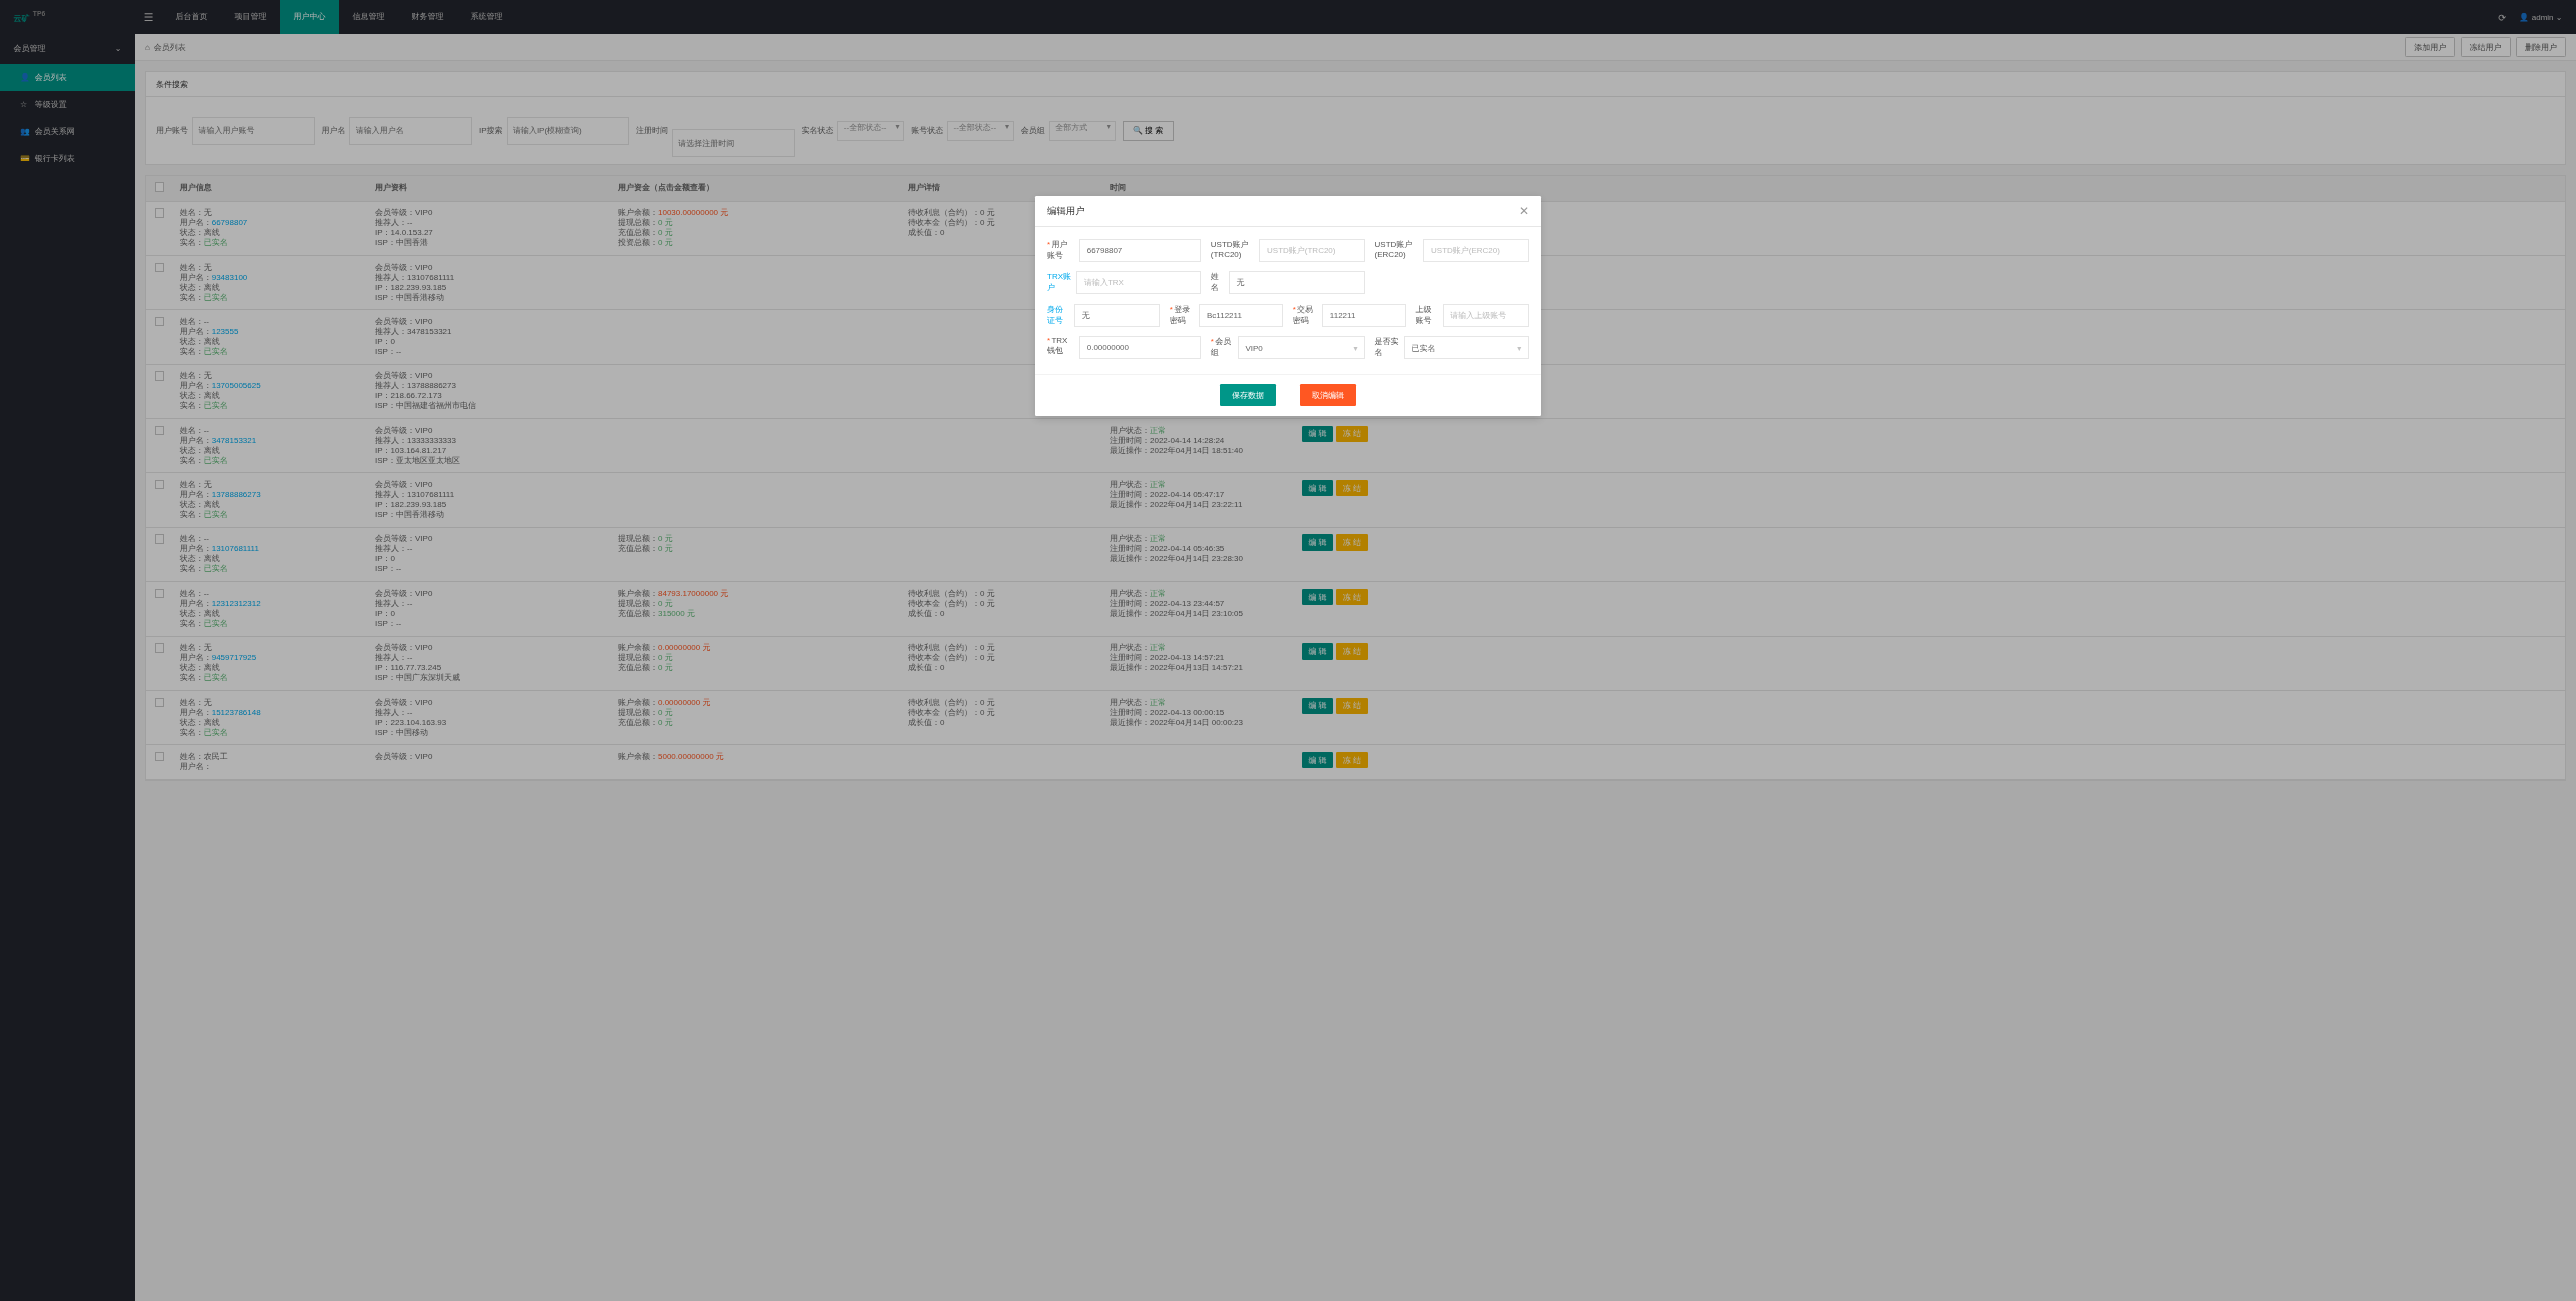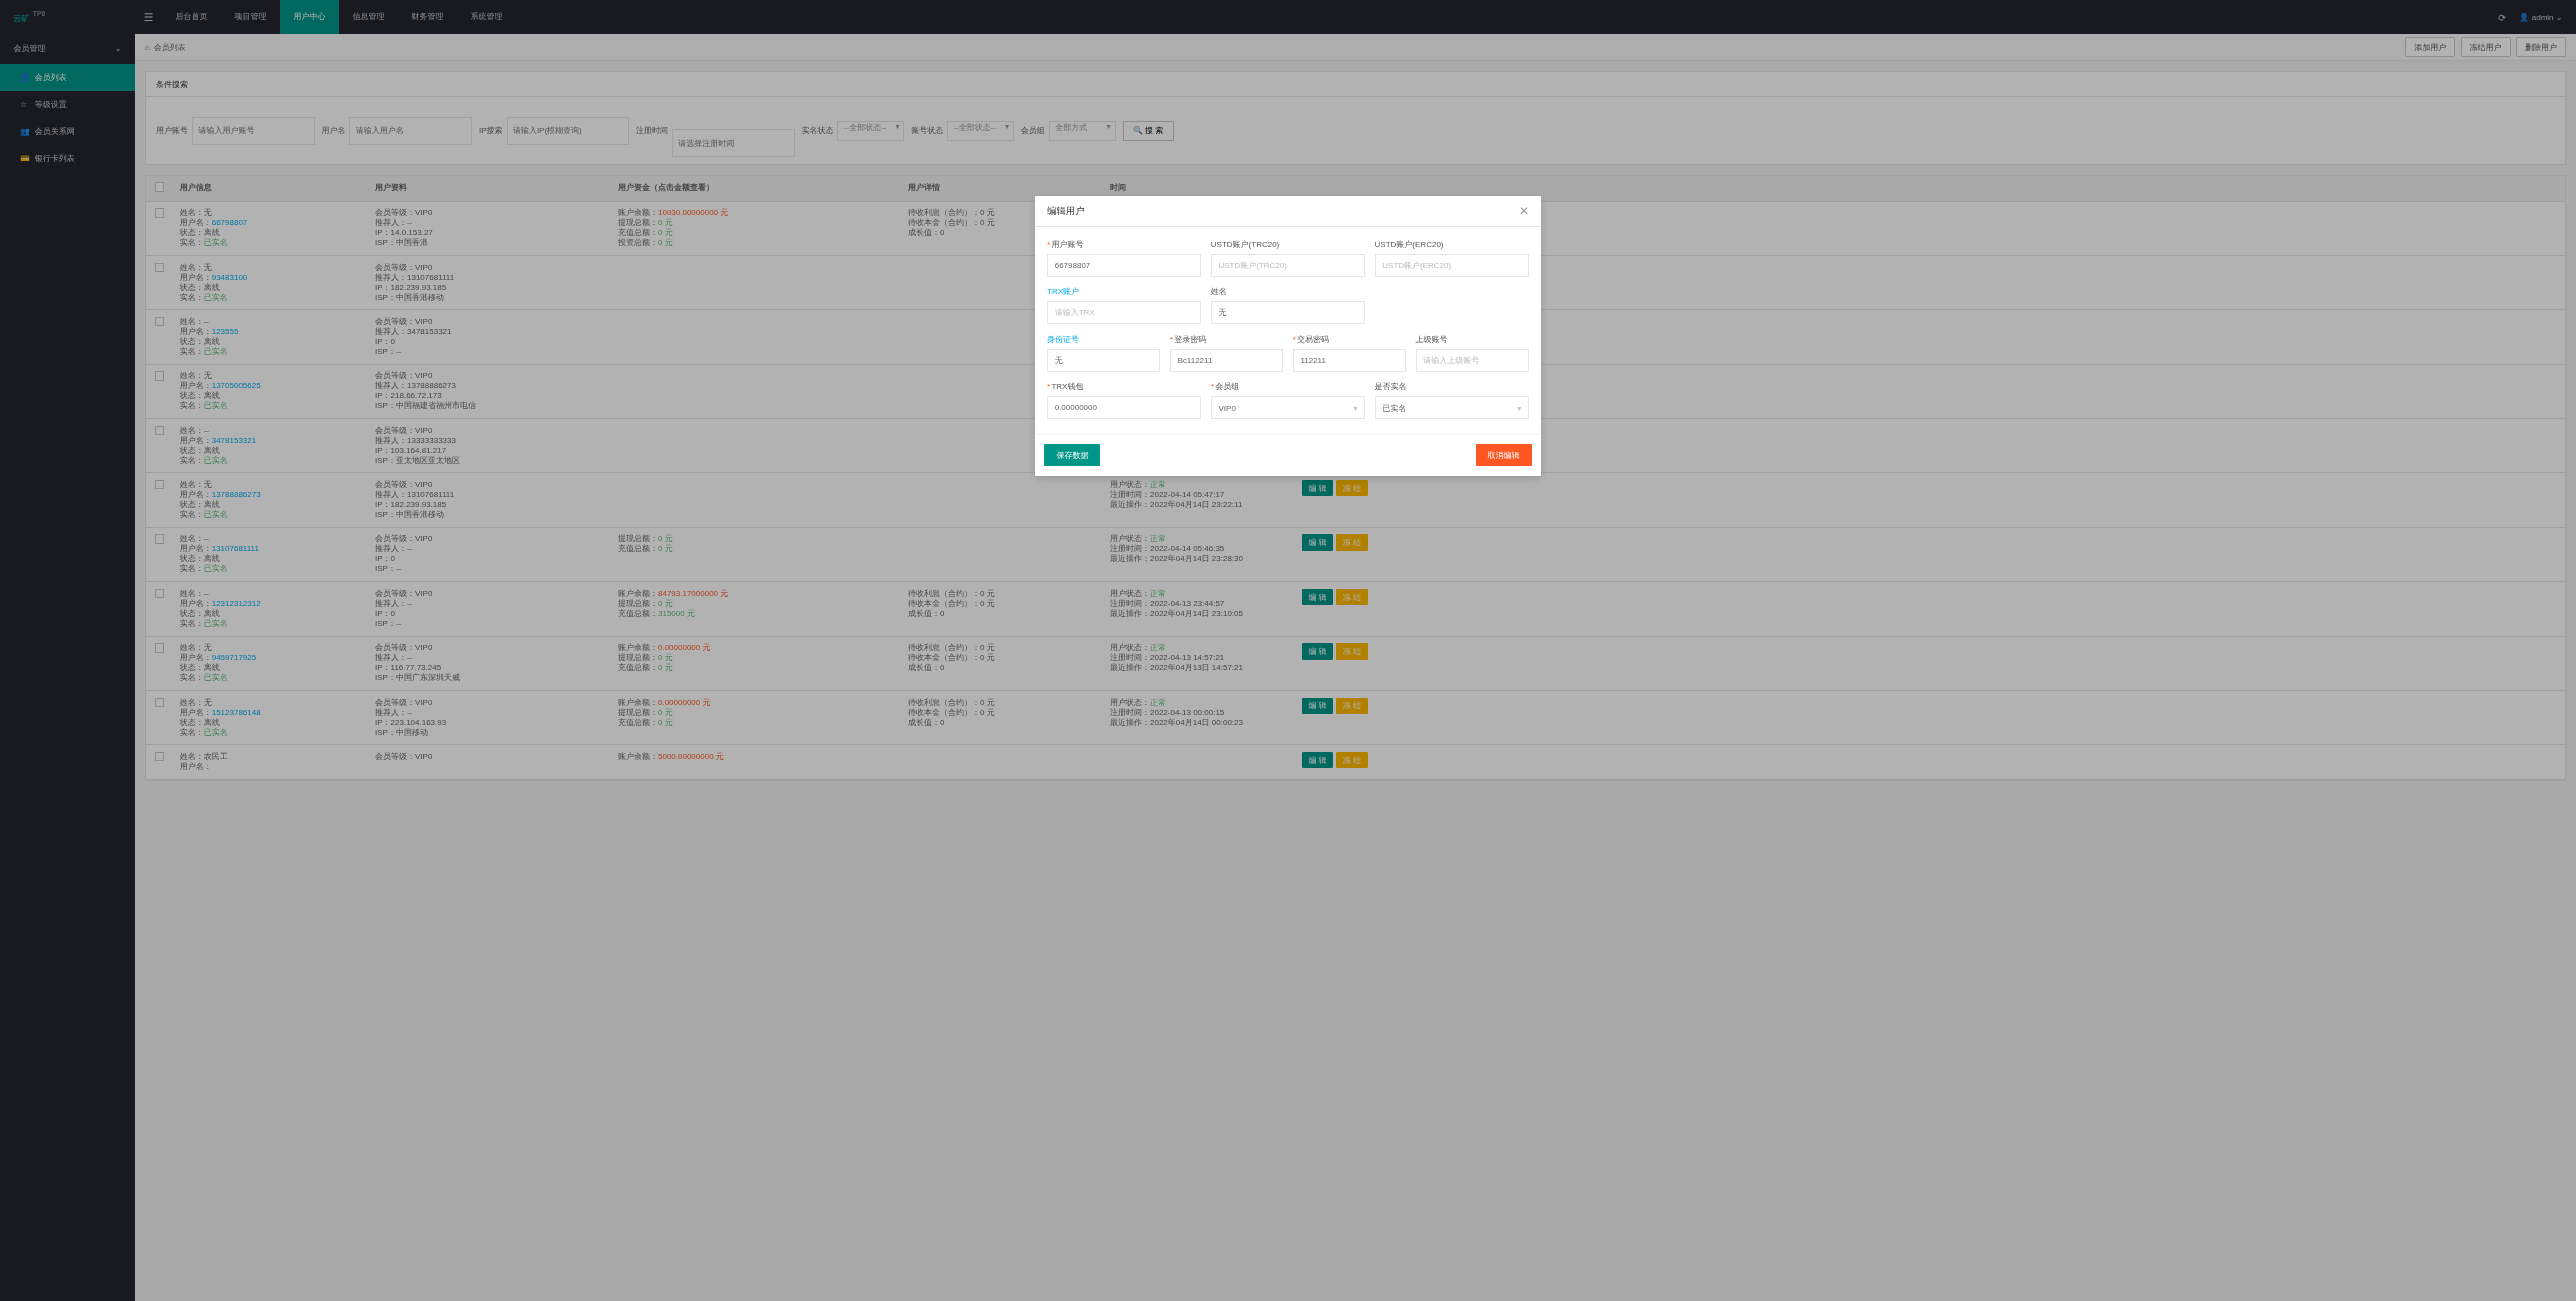--- a/index.html
+++ b/index.html
@@ -57,28 +57,28 @@
 .act-edit{background:#009688}
 .act-freeze{background:#ffb800}
 
 .overlay{position:fixed;inset:0;background:rgba(0,0,0,0.3);display:flex;align-items:flex-start;justify-content:center;padding-top:196px}
 .modal{width:506px;background:#fff;border-radius:1.3px;box-shadow:0 2.7px 8px rgba(0,0,0,0.15)}
 .modal-head{padding:8px 12px;border-bottom:0.7px solid #e6e6e6;display:flex;justify-content:space-between;align-items:center}
 .modal-title{font-size:9.4px;color:#333}
 .modal-close{cursor:pointer;font-size:12px;color:#999}
 .modal-body{padding:12px 12px 5.4px}
 .form-row{display:flex;gap:9.4px;margin-bottom:9.4px}
-.form-item{flex:1;display:flex;flex-direction:column;gap:4px}
+.form-item{flex:1;display:flex;flex-direction:row;gap:4px}
 .form-label{color:#555}
 .form-label .req{color:#ff5722;margin-right:1.3px}
 .form-input{border:0.7px solid #e6e6e6;height:23px;padding:0 6.7px;width:100%;color:#666}
 .form-input::placeholder{color:#bbb}
 .form-select{border:0.7px solid #e6e6e6;height:23px;padding:0 6.7px;width:100%;color:#666;position:relative;line-height:23px;background:#fff}
 .form-select::after{content:"▾";position:absolute;right:6.7px;color:#c2c2c2}
-.modal-foot{padding:9.4px;display:flex;justify-content:space-between;gap:24px;border-top:0.7px solid #f2f2f2}
+.modal-foot{padding:9.4px;display:flex;justify-content:center;gap:24px;border-top:0.7px solid #f2f2f2}
 .mbtn{padding:5.4px 12px;border:none;cursor:pointer;color:#fff;border-radius:1.3px}
 .mbtn-save{background:#009688}
 .mbtn-cancel{background:#ff5722}
 </style>
 </head>
 <body>
 
 <div class="header">
   <div class="logo">
     <span>云矿</span> <sup>TP6</sup>

